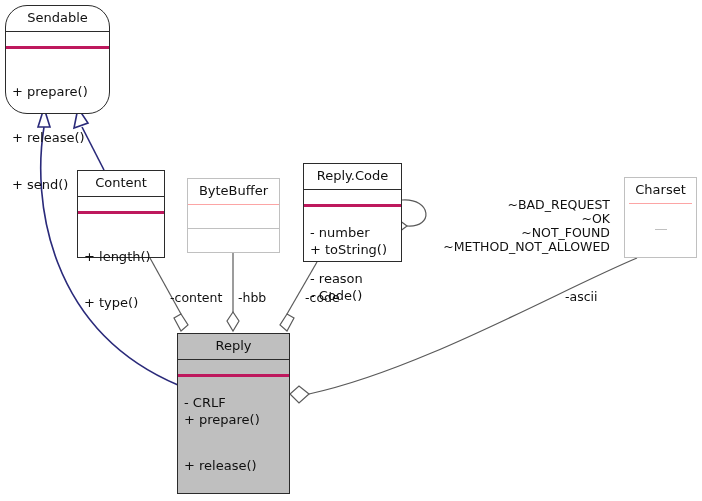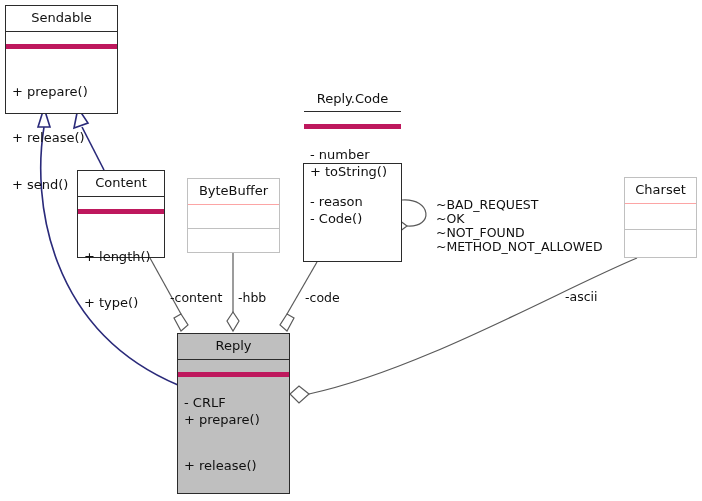--- a/index.html
+++ b/index.html
@@ -48,21 +48,21 @@
   }
   .cell.title {
     text-align: center;
     padding: 4px 6px 5px 6px;
     border-bottom: 1px solid #2b2b2b;
   }
   .uml-box.ext .cell.title {
     border-bottom: 1px solid #fca5a5;
   }
   .cell.attrs {
-    border-bottom: 5px solid #be185d;
+    border-bottom: 3px solid #be185d;
     min-height: 17px;
     text-align: left;
   }
   .uml-box.ext .cell.attrs {
     border-bottom: 1px solid #c0c0c0;
   }
   .cell.ops {
     text-align: left;
     flex: 1 1 auto;
   }
@@ -71,21 +71,21 @@
     white-space: pre;
   }
   .edge-label {
     position: absolute;
     font-size: 12.5px;
     line-height: 14px;
     color: #101010;
     white-space: pre;
   }
   .edge-label.multi {
-    text-align: left;
+    text-align: right;
   }
 </style>
 </head>
 <body>
 
 <div id="canvas">
 
   <svg class="edges" viewBox="0 0 702 501">
 
     <g>
@@ -117,21 +117,21 @@
       <path d="M 637 258 C 560 290, 420 370, 309 394" fill="none" stroke="#5a5a5a" stroke-width="1.2"></path>
       <polygon points="309,394 299,386 290,394 299,403" fill="#ffffff" stroke="#5a5a5a" stroke-width="1.2"></polygon>
     </g>
 
     <g>
       <path d="M 402 200 C 432 198, 434 228, 407 226" fill="none" stroke="#5a5a5a" stroke-width="1.2"></path>
       <polygon points="407,226 399,220 391,226 399,232" fill="#ffffff" stroke="#5a5a5a" stroke-width="1.2"></polygon>
     </g>
   </svg>
 
-  <div class="uml-box" style="left:5px; top:5px; width:113px; height:109px;">
+  <div class="uml-box" style="left:5px; top:5px; width:105px; height:109px;border-radius:22px;">
     <div class="cell title">Sendable</div>
     <div class="cell attrs" style="height:26px;"></div>
     <div class="cell ops">
       <span class="line">+ prepare()</span>
       <span class="line">+ release()</span>
       <span class="line">+ send()</span>
     </div>
   </div>
 
   <div class="uml-box" style="left:77px; top:170px; width:88px; height:88px;">
@@ -142,33 +142,33 @@
       <span class="line">+ type()</span>
     </div>
   </div>
 
   <div class="uml-box ext" style="left:187px; top:178px; width:93px; height:75px;">
     <div class="cell title">ByteBuffer</div>
     <div class="cell attrs" style="height:24px;"></div>
     <div class="cell ops"></div>
   </div>
 
-  <div class="uml-box" style="left:303px; top:163px; width:99px; height:99px;justify-content:flex-end;">
+  <div class="uml-box" style="left:303px; top:163px; width:99px; height:99px;">
     <div class="cell title">Reply.Code</div>
     <div class="cell attrs">
       <span class="line">- number</span>
       <span class="line">- reason</span>
     </div>
     <div class="cell ops">
       <span class="line">+ toString()</span>
       <span class="line">- Code()</span>
     </div>
   </div>
 
-  <div class="uml-box ext" style="left:624px; top:177px; width:73px; height:81px;">
+  <div class="uml-box ext" style="left:624px; top:177px; width:73px; height:81px;align-items:center;">
     <div class="cell title">Charset</div>
     <div class="cell attrs" style="height:26px;"></div>
     <div class="cell ops"></div>
   </div>
 
   <div class="uml-box focus" style="left:177px; top:333px; width:113px; height:161px;">
     <div class="cell title">Reply</div>
     <div class="cell attrs">
       <span class="line">- CRLF</span>
     </div>

